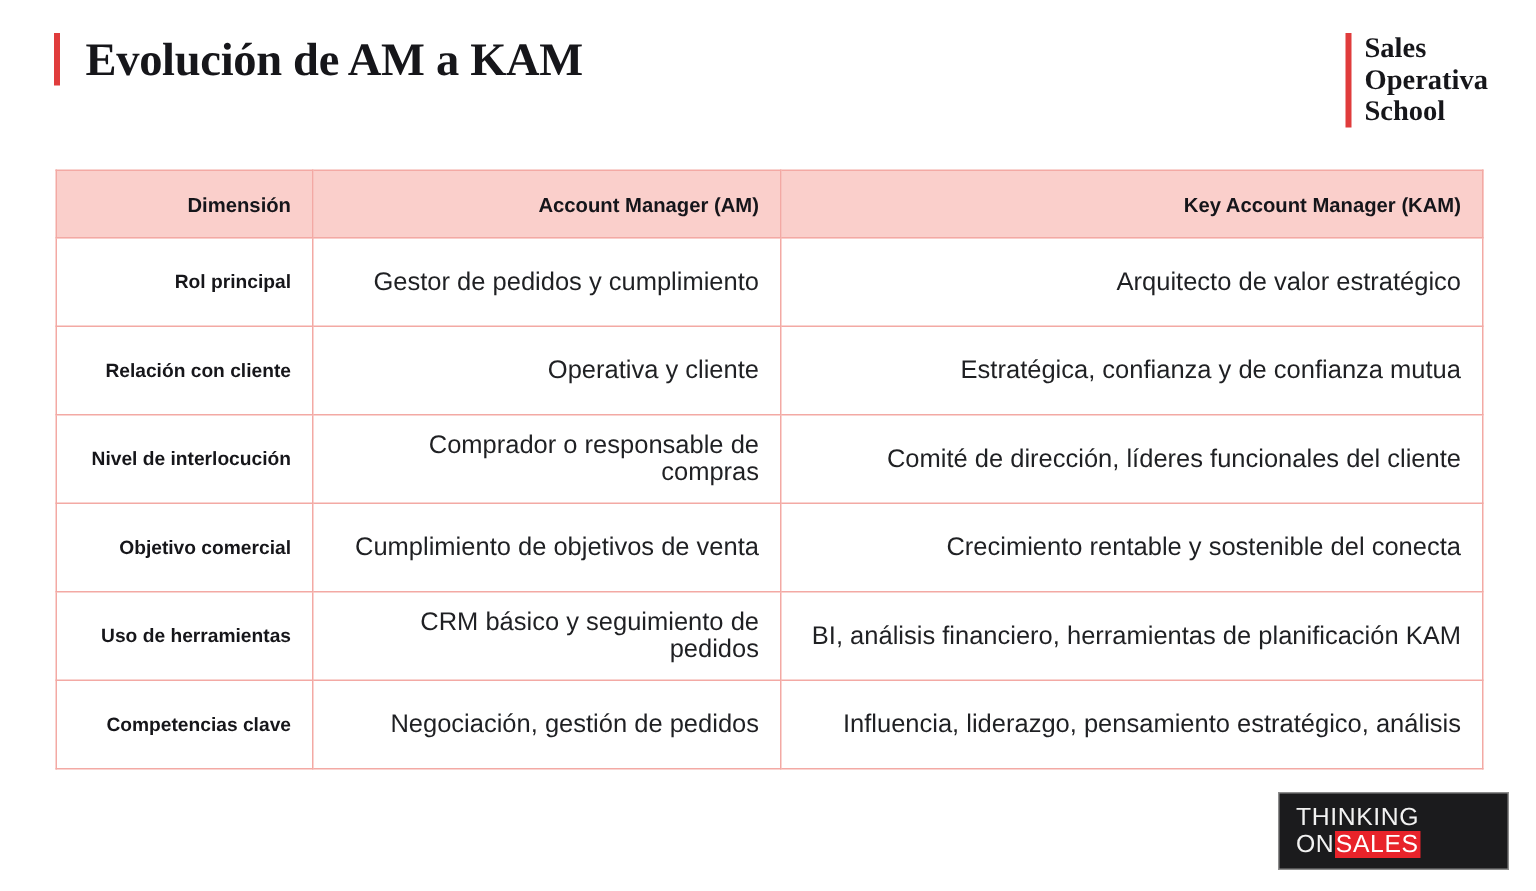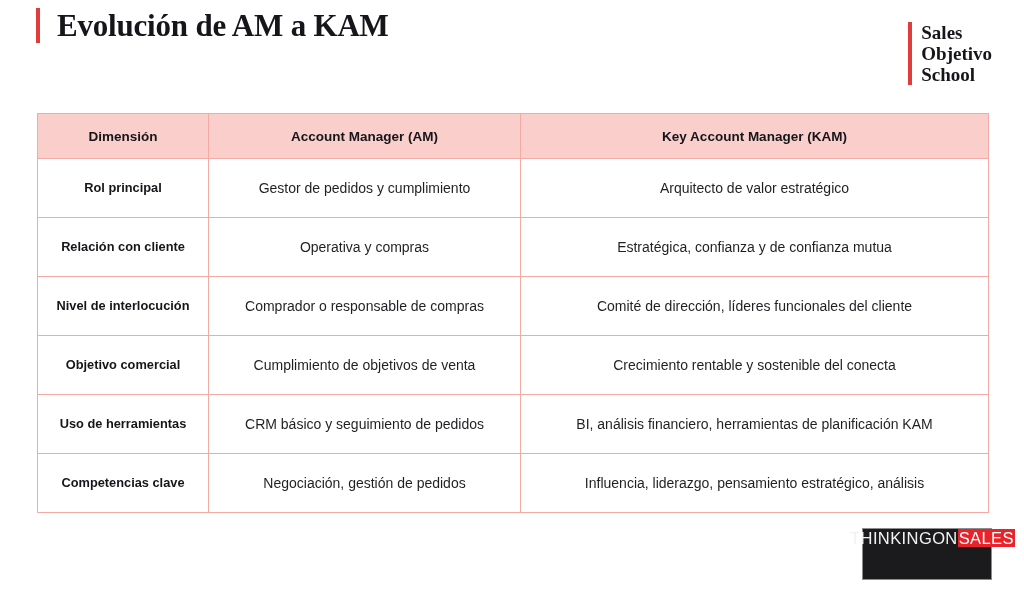--- a/index.html
+++ b/index.html
@@ -21,21 +21,21 @@
   .header {
     position: absolute;
     left: 0;
     top: 0;
     width: 1024px;
     height: 108px;
   }
   .title-block {
     position: absolute;
     left: 36px;
-    top: 8px;
+    top: 22px;
     display: flex;
     align-items: stretch;
     text-align: right;
   }
   .title-bar {
     width: 4px;
     background: #E03C3C;
     flex: 0 0 4px;
     margin-right: 17px;
   }
@@ -87,57 +87,57 @@
     table-layout: fixed;
   }
   table.matrix col.c1 { width: 171px; }
   table.matrix col.c2 { width: 312px; }
   table.matrix col.c3 { width: 468px; }
 
   table.matrix th,
   table.matrix td {
     border: 1.5px solid #F3A9A4;
     vertical-align: middle;
-    text-align: center;
+    text-align: right;
     background: #ffffff;
   }
   table.matrix thead th {
     background: #FACFCB;
     font-size: 13.5px;
     font-weight: bold;
     color: #15151a;
     height: 44px;
     padding: 0 14px;
   }
   table.matrix tbody td {
-    font-size: 14px;
+    font-size: 17px;
     color: #1f2023;
     height: 42px;
     padding: 8px 14px;
     line-height: 18px;
   }
   table.matrix tbody td.dim {
     font-weight: bold;
     color: #16161a;
     font-size: 12.8px;
   }
   table.matrix tbody tr.tall td { height: 64px; }
 
   
   .badge {
     position: absolute;
-    right: 32px;
+    right: 18px;
     bottom: 14px;
-    width: 130px;
+    width: 154px;
     height: 52px;
     background: #1b1b1d;
     border: 1px solid #8d8d8d;
     box-sizing: border-box;
     display: flex;
-    flex-direction: row;
+    flex-direction: column;
     justify-content: center;
     padding-left: 11px;
   }
   .badge-line {
     font-family: "Liberation Sans", sans-serif;
     font-weight: normal;
     font-size: 16.5px;
     line-height: 18px;
     letter-spacing: 0.4px;
     color: #f2f2f2;
@@ -158,21 +158,21 @@
     <div class="title-bar"></div>
     <div class="title-text">
       <span class="line1">Evolución de AM a KAM</span>
     </div>
   </div>
 
   <div class="logo-block">
     <div class="logo-bar"></div>
     <div class="logo-text">
       <span>Sales</span>
-      <span>Objetivo</span>
+      <span>Operativa</span>
       <span>School</span>
     </div>
   </div>
 
 </div>
 
 <div class="table-wrap">
   <table class="matrix">
     <colgroup>
       <col class="c1">
@@ -187,21 +187,21 @@
       </tr>
     </thead>
     <tbody>
       <tr>
         <td class="dim">Rol principal</td>
         <td>Gestor de pedidos y cumplimiento</td>
         <td>Arquitecto de valor estratégico</td>
       </tr>
       <tr>
         <td class="dim">Relación con cliente</td>
-        <td>Operativa y compras</td>
+        <td>Operativa y cliente</td>
         <td>Estratégica, confianza y de confianza mutua</td>
       </tr>
       <tr>
         <td class="dim">Nivel de interlocución</td>
         <td>Comprador o responsable de compras</td>
         <td>Comité de dirección, líderes funcionales del cliente</td>
       </tr>
       <tr>
         <td class="dim">Objetivo comercial</td>
         <td>Cumplimiento de objetivos de venta</td>

